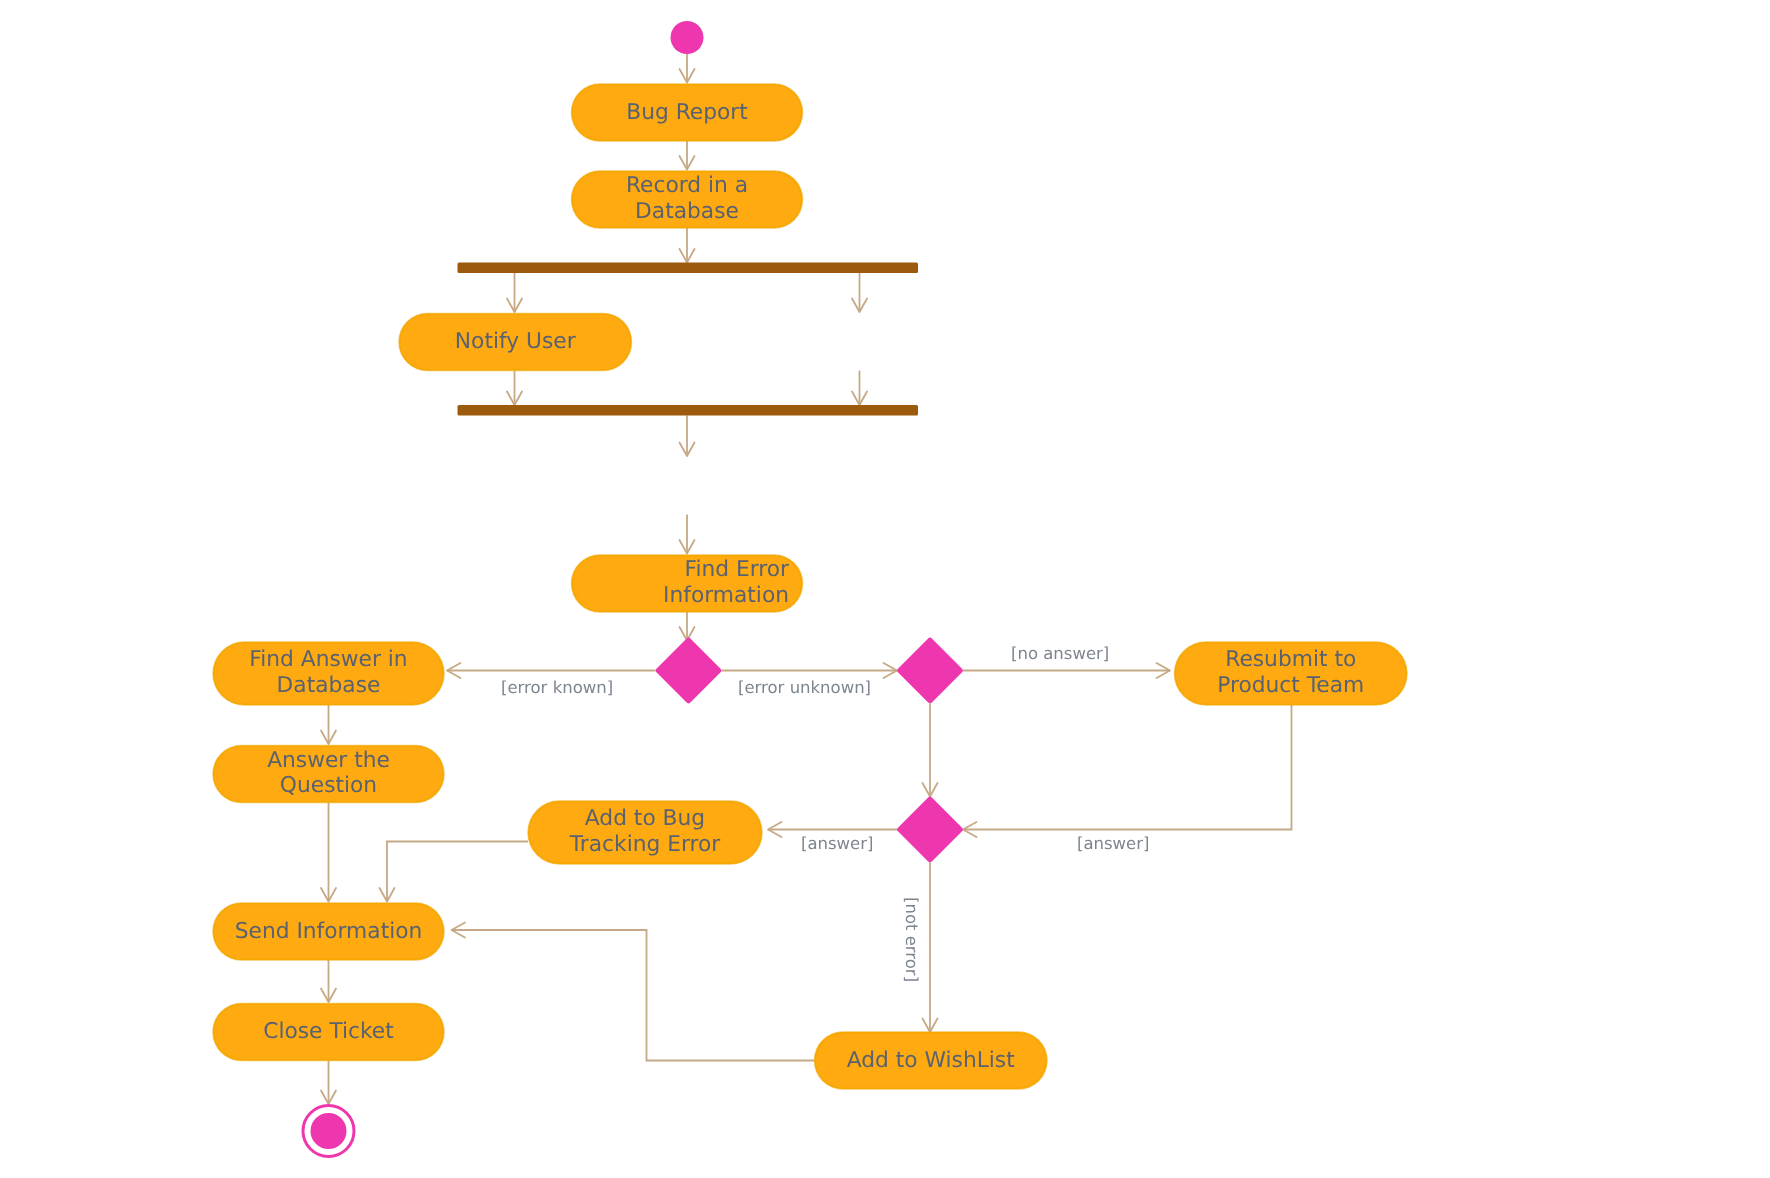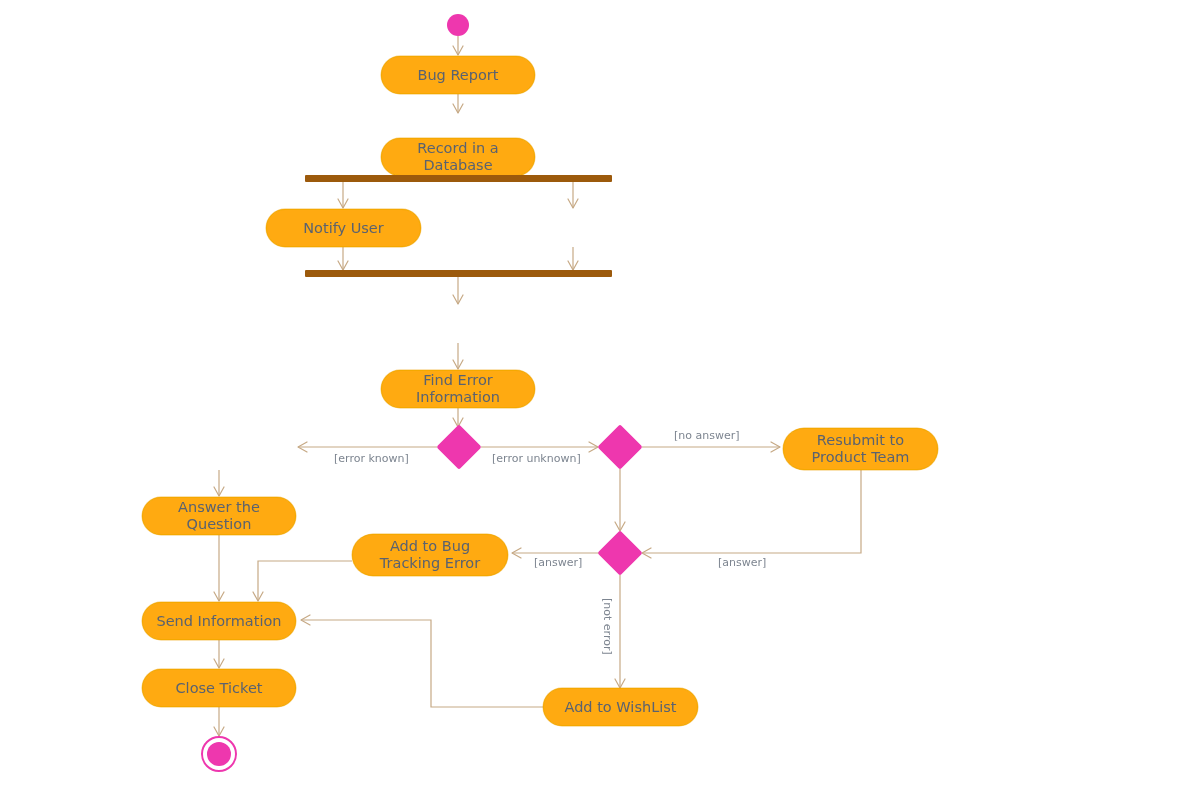--- a/index.html
+++ b/index.html
@@ -126,38 +126,39 @@
       <path d="M219,640 L219,668" marker-end="url(#chev)"></path>
 
       <path d="M219,707 L219,736" marker-end="url(#chev)"></path>
     </g>
   </svg>
 
   <div class="start-node" style="left:447px;top:14px;width:22px;height:22px;"></div>
 
   <div class="node" style="left:381px;top:56px;width:154px;height:38px;">Bug Report</div>
 
-  <div class="node" style="left:381px;top:114px;width:154px;height:38px;margin-top:24px;">Record in a Database</div>
+  <div class="node" style="left:381px;top:114px;width:154px;height:38px;">Record in a Database</div>
 
   <div class="fork" style="left:305px;top:175px;width:307px;"></div>
 
   <div class="node" style="left:266px;top:209px;width:155px;height:38px;">Notify User</div>
 
 
   <div class="fork" style="left:305px;top:270px;width:307px;"></div>
 
 
-  <div class="node" style="left:381px;top:370px;width:154px;height:38px;">Find Error Information</div>
+  <div class="node" style="left:381px;top:370px;width:154px;height:38px;text-align:right;">Find Error Information</div>
 
   <div class="diamond" style="left:443px;top:431px;width:32px;height:32px;"></div>
 
   <div class="diamond" style="left:604px;top:431px;width:32px;height:32px;"></div>
 
   <div class="diamond" style="left:604px;top:537px;width:32px;height:32px;"></div>
 
+  <div class="node" style="left:142px;top:428px;width:154px;height:42px;">Find Answer in Database</div>
 
   <div class="node" style="left:783px;top:428px;width:155px;height:42px;">Resubmit to Product Team</div>
 
   <div class="node" style="left:142px;top:497px;width:154px;height:38px;">Answer the Question</div>
 
   <div class="node" style="left:352px;top:534px;width:156px;height:42px;">Add to Bug Tracking Error</div>
 
   <div class="node" style="left:142px;top:602px;width:154px;height:38px;">Send Information</div>
 
   <div class="node" style="left:142px;top:669px;width:154px;height:38px;">Close Ticket</div>

